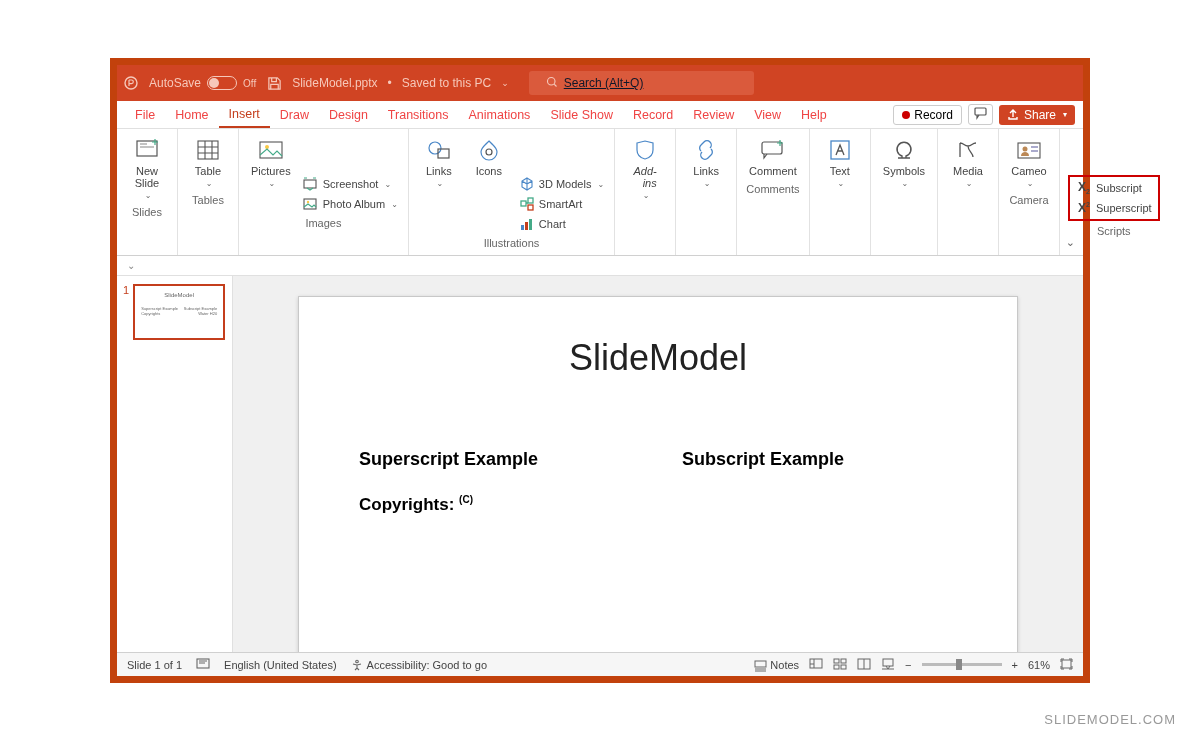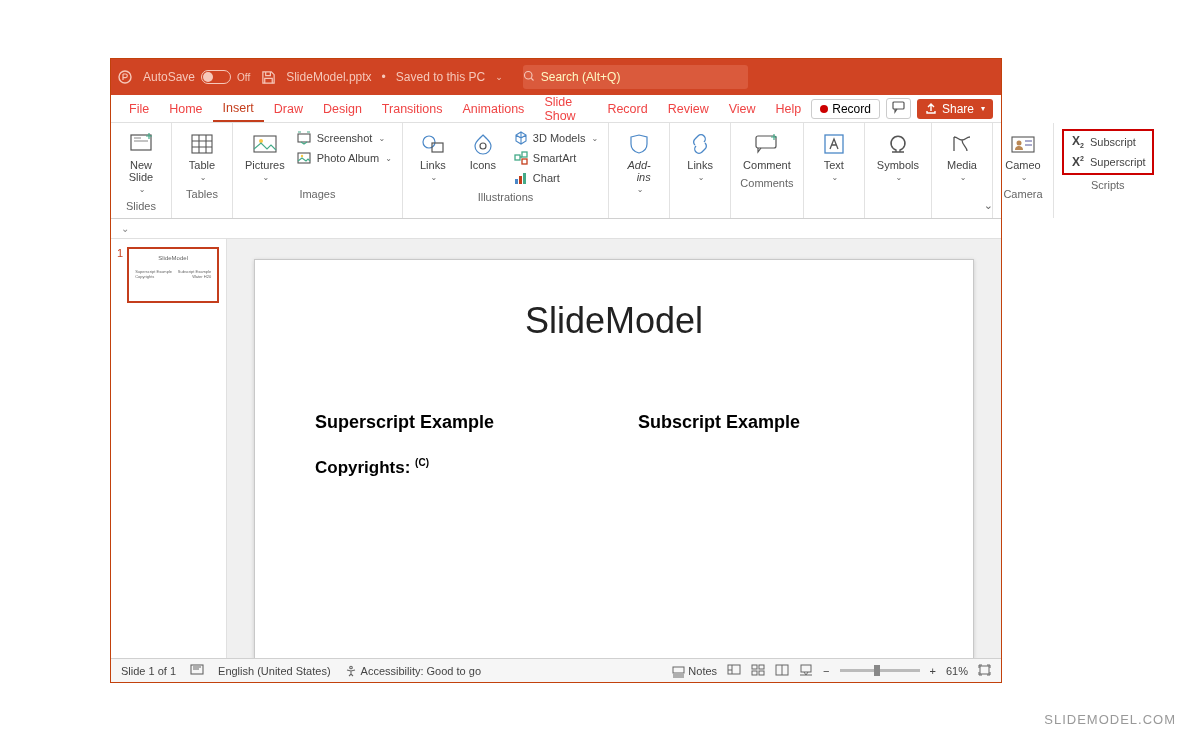--- a/index.html
+++ b/index.html
@@ -1,44 +1,44 @@
 <!DOCTYPE html>
 <html><head>
 <meta charset="utf-8">
 <style>
   * { box-sizing: border-box; margin: 0; padding: 0; font-family: "Segoe UI", Arial, sans-serif; }
   body { background: #fff; width: 1200px; height: 743px; overflow: hidden; position: relative; }
-  .app-frame { position: absolute; left: 110px; top: 58px; width: 892px; height: 625px; border: 1px solid #c2410c; background: #fff; display: flex; flex-direction: column; }
+  .app-frame { position: absolute; left: 110px; top: 58px; width: 980px; height: 625px; border: 7px solid #c2410c; background: #fff; display: flex; flex-direction: column; }
   .titlebar { background: #d04423; height: 36px; display: flex; align-items: center; padding: 0 6px; color: #f6c8ba; font-size: 12px; }
   .titlebar .tleft { display: flex; align-items: center; gap: 10px; }
   .titlebar .ticon { width: 16px; height: 16px; display: inline-flex; align-items: center; justify-content: center; }
   .titlebar svg { stroke: #f6c8ba; }
   .autosave { display: flex; align-items: center; gap: 6px; }
   .toggle { width: 30px; height: 14px; border: 1px solid #f6c8ba; border-radius: 8px; position: relative; display: inline-block; }
   .toggle::after { content:""; position:absolute; left:1px; top:1px; width:10px; height:10px; border-radius:50%; background:#f6c8ba; }
-  .searchbox { margin-left: 20px; width: 225px; height: 24px; background: #da5a3c; border-radius: 3px; display: flex; align-items: center; padding: 0 0; gap: 6px; color:#fef9c3; font-size:12px;}
+  .searchbox { margin-left: 20px; width: 225px; height: 24px; background: #da5a3c; border-radius: 3px; display: flex; align-items: center; padding: 0 17px; gap: 6px; color:#0f172a; font-size:12px;text-decoration:underline;}
   .tright { margin-left: auto; display: flex; align-items: center; gap: 14px; }
   .signin-btn { border:1px solid #f6c8ba; padding:2px 10px; font-size:11px; color:#f6c8ba; }
   .wctl { width: 36px; height: 36px; display:flex; align-items:center; justify-content:center; }
   .menubar { height: 28px; background:#fff; border-bottom:1px solid #e0e0e0; display:flex; align-items:center; font-size:12.5px; padding: 0 8px; }
   .menubar .mitem { padding: 0 10px; height: 100%; display:flex; align-items:center; color:#ef4444; }
   .menubar .mitem.active { color:#c43e1c; border-bottom:2px solid #c43e1c; font-weight:500;}
   .menubar .mright { margin-left:auto; display:flex; align-items:center; gap:6px;}
   .record-btn { border:1px solid #ccc; border-radius:3px; padding:2px 8px; display:flex; align-items:center; gap:4px; font-size:12px;}
   .record-btn .dot{width:8px;height:8px;border-radius:50%;background:#c00;}
   .share-btn { background:#d04423; color:#fff; border-radius:3px; padding:3px 8px; display:flex; align-items:center; gap:5px; font-size:12px;}
   .ribbon { background:#fff; border-bottom:1px solid #d0d0d0; display:flex; position:relative;}
   .rgroup { border-right:1px solid #e2e2e2; padding: 6px 8px 2px 8px; display:flex; flex-direction:column; align-items:center;}
   .rgroup .grow { display:flex; align-items:flex-start; gap:6px;}
   .rgroup .glabel { font-size:11px; color:#666; margin-top:4px; text-align:center; width:100%; padding-bottom:4px;}
   .rbtn-big { display:flex; flex-direction:column; align-items:center; gap:2px; font-size:11px; color:#444; padding:2px 4px; min-width:44px;}
   .rbtn-big .ricon { width:30px; height:26px; display:flex; align-items:center; justify-content:center;}
   .rbtn-small { display:flex; align-items:center; gap:4px; font-size:11px; color:#444; padding:1px 2px; white-space:nowrap;}
   .rbtn-small .ricon{width:16px;height:16px;display:flex;align-items:center;justify-content:center;}
-  .stackv { display:flex; flex-direction:column; gap:2px; }
+  .stackv { display:flex; flex-direction:column; gap:2px;margin-top:40px; }
   .chev { font-size:8px; color:#666; margin-left:2px;}
   .scripts-box { border:2px solid #c00; padding:2px 4px; }
   .ribbon-collapse { position:absolute; right:8px; bottom:6px; font-size:11px; color:#666;}
   .qat { height: 20px; border-bottom:1px solid #e0e0e0; display:flex; align-items:center; padding:0 10px;}
   .workspace { flex:1; display:flex; background:#f0f0f0; overflow:hidden;}
   .thumbcol { width:116px; background:#fff; border-right:1px solid #e0e0e0; padding:8px 6px;}
   .thumb-wrap { display:flex; gap:4px;}
   .thumb-num { font-size:11px; color:#c43e1c;}
   .thumb { width:92px; height:56px; border:2px solid #c43e1c; background:#fff; padding:6px; font-size:5px; color:#666; display:flex; flex-direction:column; align-items:center;}
   .thumb .tt{font-size:6px; margin-bottom:8px;}

